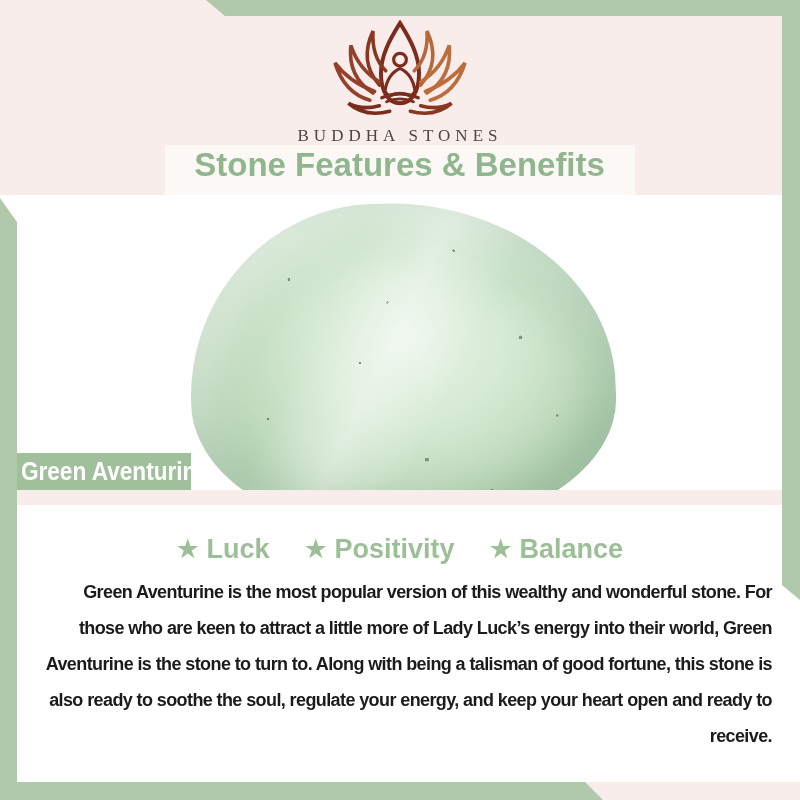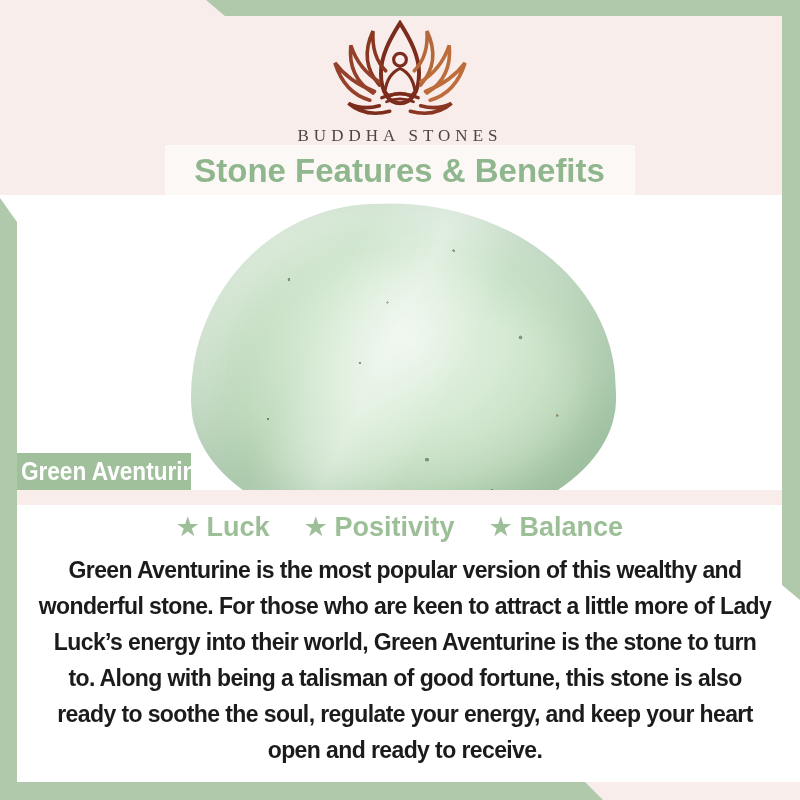--- a/index.html
+++ b/index.html
@@ -29,21 +29,21 @@
     clip-path:polygon(0 0,585px 0,100% 100%,0 100%);}
 
   
   .logo-wrap{position:absolute;top:20px;left:0;width:100%;text-align:center;}
   .logo-wrap svg{display:inline-block;}
   .brand-name{margin-top:2px;font-family:"Liberation Serif",serif;font-size:17px;
     letter-spacing:5px;color:#4f4540;font-weight:400;}
 
   
   .title-band{position:absolute;top:145px;left:165px;width:470px;height:50px;
-    background:var(--band-offwhite);z-index:3;display:flex;align-items:center;justify-content:center;}
+    background:var(--band-offwhite);z-index:3;display:flex;justify-content:center;}
   .title-band h1{font-size:34px;font-weight:700;color:var(--title-green);letter-spacing:0px;
     transform:scaleX(.97);white-space:nowrap;}
 
   
   .photo-card{position:absolute;top:195px;left:0;width:800px;height:295px;
     background:var(--panel-white);overflow:hidden;z-index:1;}
   .stone{position:absolute;left:190px;top:8px;width:425px;height:330px;
     border-radius:45% 55% 50% 50% / 60% 58% 40% 42%;
     transform:rotate(-2deg);
     background-image:
@@ -65,26 +65,26 @@
 
   
   .stone-banner{position:absolute;top:453px;left:0;width:191px;height:37px;
     background:var(--banner-green);z-index:5;display:flex;align-items:center;}
   .stone-banner span{display:inline-block;padding-left:24px;color:#fff;font-size:26px;font-weight:700;
     white-space:nowrap;transform:scaleX(.87);transform-origin:left center;letter-spacing:0;}
 
   
   .text-card{position:absolute;top:505px;left:0;width:800px;height:277px;
     background:var(--panel-white);z-index:1;}
-  .benefits-row{margin-top:7px;text-align:center;color:var(--benefits-green);
+  .benefits-row{margin-top:29px;text-align:center;color:var(--benefits-green);
     font-size:27px;font-weight:700;white-space:nowrap;}
   .benefit-item{display:inline-block;margin:0 14px;}
   .benefit-star{display:inline-block;margin-right:8px;font-size:24px;vertical-align:1px;}
   .description{margin:9px 28px 0 38px;color:var(--text-black);
-    font-size:23px;font-weight:700;line-height:36px;letter-spacing:-.6px;text-align:center;}
+    font-size:18px;font-weight:700;line-height:36px;letter-spacing:-.6px;text-align:right;}
 </style>
 </head>
 <body>
 
 <div class="page">
 
   <div class="ribbon ribbon-top"></div>
   <div class="ribbon ribbon-right"></div>
   <div class="ribbon ribbon-left"></div>
   <div class="ribbon ribbon-bottom"></div>

